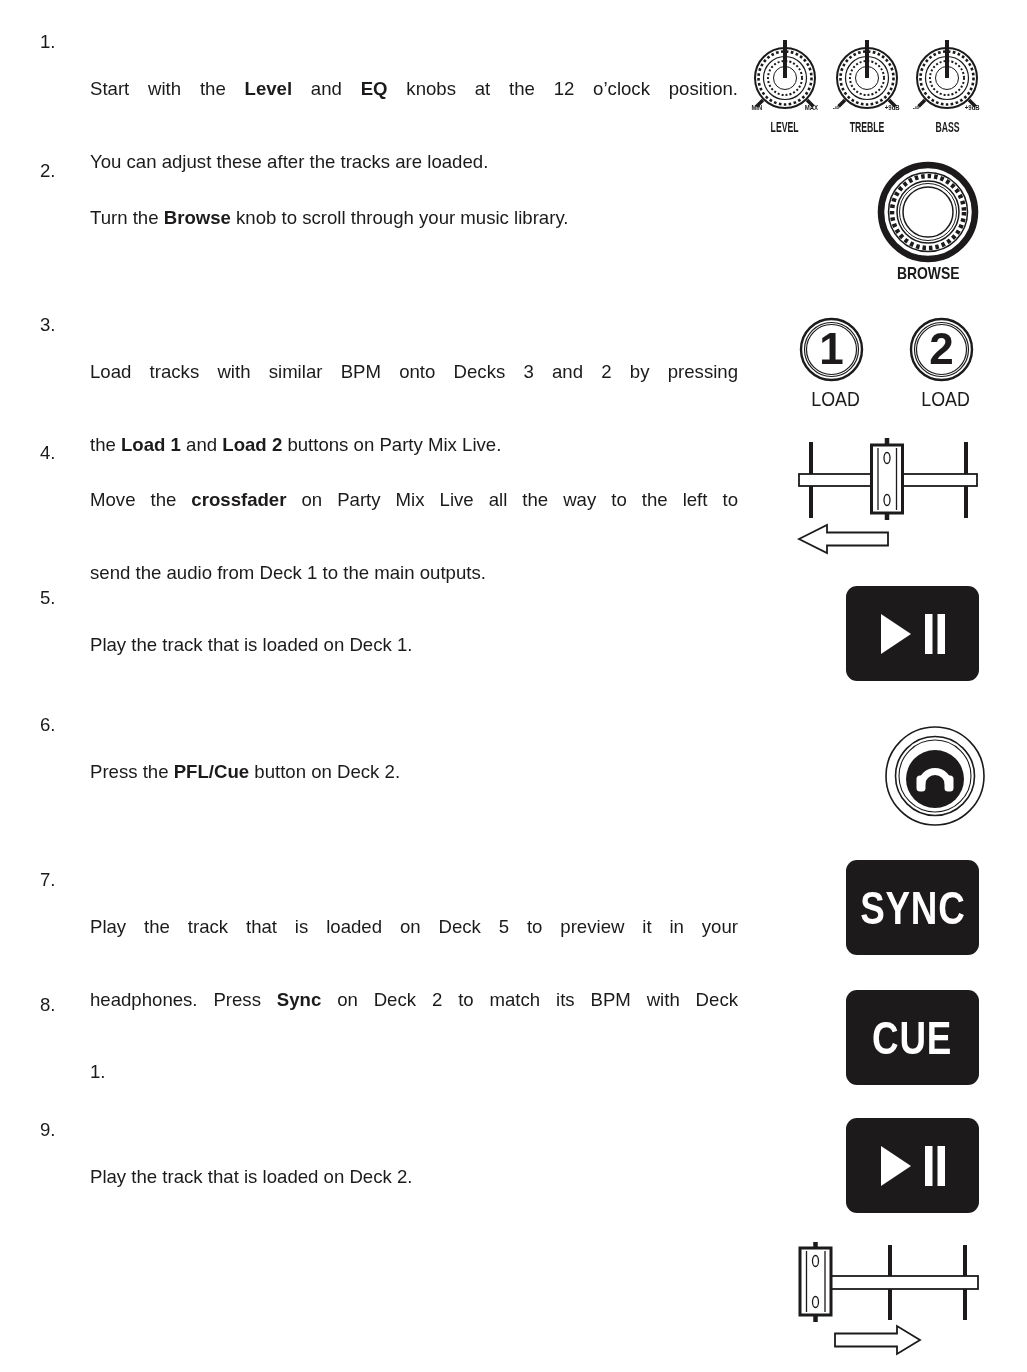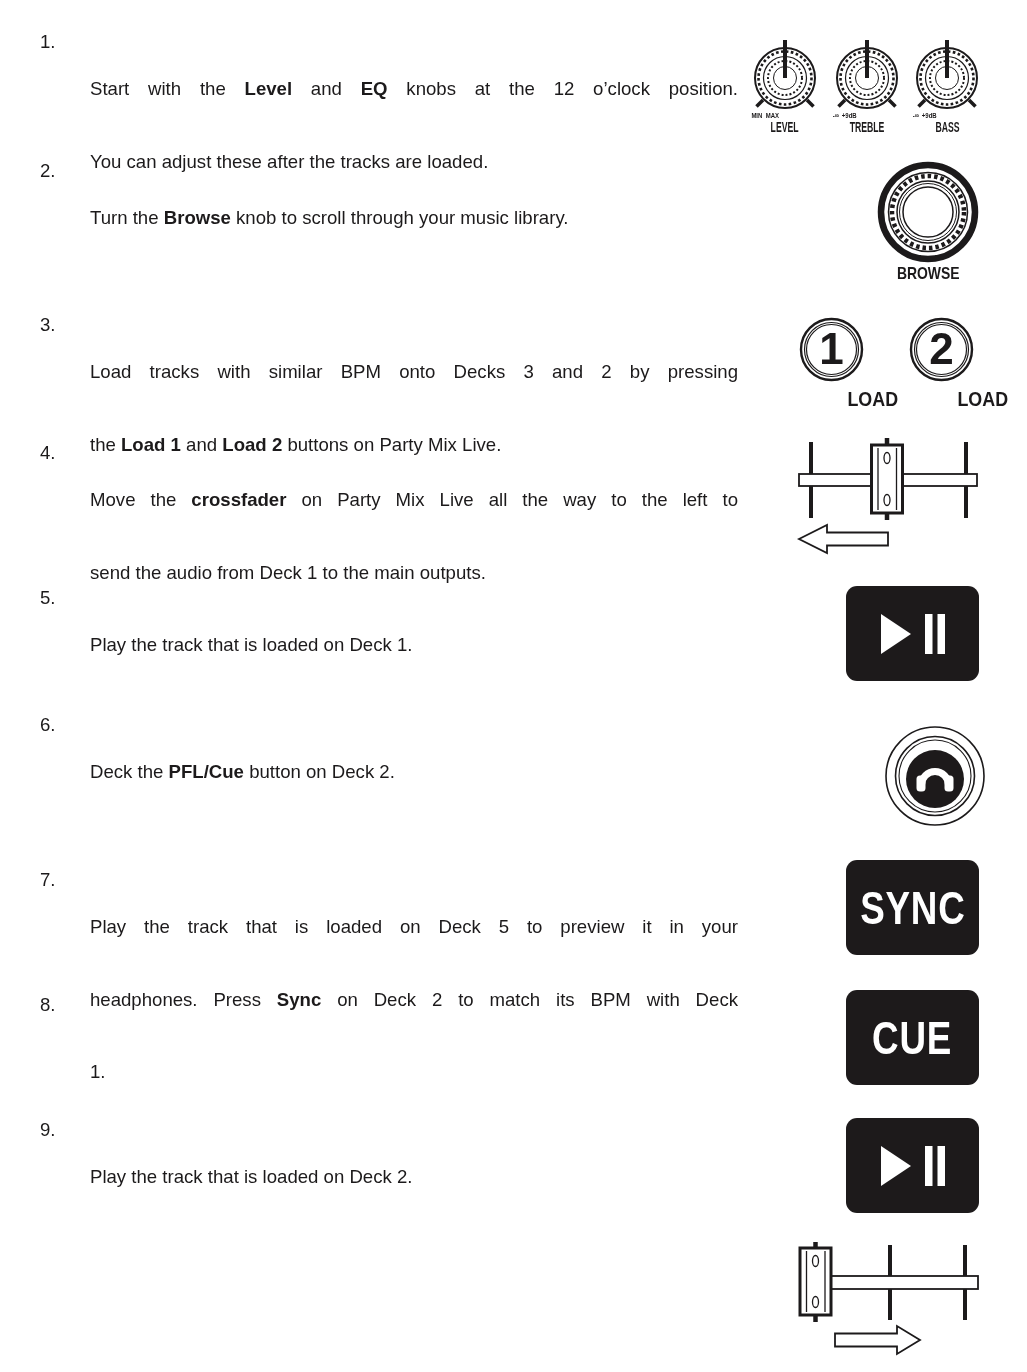--- a/index.html
+++ b/index.html
@@ -19,37 +19,37 @@
     position:absolute;left:846px;width:133px;height:95px;background:#1d1a1b;
     border-radius:11px;display:flex;align-items:center;justify-content:center;
   }
   .btn-label{
     color:#ffffff;font-weight:bold;font-size:46px;letter-spacing:1px;
     transform:scaleX(0.8);transform-origin:center;white-space:nowrap;
   }
   
   .knob-unit{position:absolute;top:28px;width:80px;height:136px;}
   .mm{
-    position:absolute;top:84px;left:5px;right:5px;display:flex;
-    font-size:7.5px;font-weight:bold;line-height:8px;
+    position:absolute;top:76px;left:5px;right:5px;display:flex;
+    justify-content:space-between;font-size:7.5px;font-weight:bold;line-height:8px;
   }
   .mm span{display:inline-block;transform:scaleX(0.8);white-space:nowrap;}
   .klabel{position:absolute;top:92px;width:100%;text-align:center;font-size:14px;font-weight:bold;line-height:14px;}
   .klabel span{display:inline-block;transform:scaleX(0.62);transform-origin:center;white-space:nowrap;}
   
   .browse-wrap{position:absolute;left:872px;top:156px;width:112px;height:128px;}
   .browse-label{position:absolute;top:108px;width:100%;text-align:center;font-size:17px;font-weight:bold;}
   .browse-label span{display:inline-block;transform:scaleX(0.82);white-space:nowrap;}
   
   .load-unit{position:absolute;top:317px;width:65px;height:90px;}
   .load-num{
     position:absolute;top:0;left:0;width:65px;height:65px;display:flex;
     align-items:center;justify-content:center;font-size:44px;font-weight:bold;padding-bottom:2px;box-sizing:border-box;
   }
-  .load-label{position:absolute;top:70px;width:100%;text-align:left;font-size:21px;font-weight:bold;margin-left:44px;}
+  .load-label{position:absolute;top:70px;width:100%;text-align:right;font-size:21px;font-weight:normal;}
   .load-label span{display:inline-block;transform:scaleX(0.85);white-space:nowrap;}
   .abs{position:absolute;}
   svg{display:block;}
 </style>
 </head>
 <body>
 
 <div class="page">
 
   <section class="step" style="top:29px">
@@ -86,21 +86,21 @@
   <section class="step" style="top:585px">
     <div class="num">5.</div>
     <div class="stxt">
       <div class="ln"><span>Play the track that is loaded on Deck 1.</span></div>
     </div>
   </section>
 
   <section class="step" style="top:712px">
     <div class="num">6.</div>
     <div class="stxt">
-      <div class="ln"><span>Deck the </span><span class="b">PFL/Cue</span><span> button on Deck 2.</span></div>
+      <div class="ln"><span>Press the </span><span class="b">PFL/Cue</span><span> button on Deck 2.</span></div>
     </div>
   </section>
 
   <section class="step" style="top:867px">
     <div class="num">7.</div>
     <div class="stxt">
       <div class="ln j"><span>Play the track that is loaded on Deck 5 to preview it in your</span></div>
       <div class="ln j"><span>headphones. Press </span><span class="b">Sync</span><span> on Deck 2 to match its BPM with Deck</span></div>
       <div class="ln"><span>1.</span></div>
     </div>

